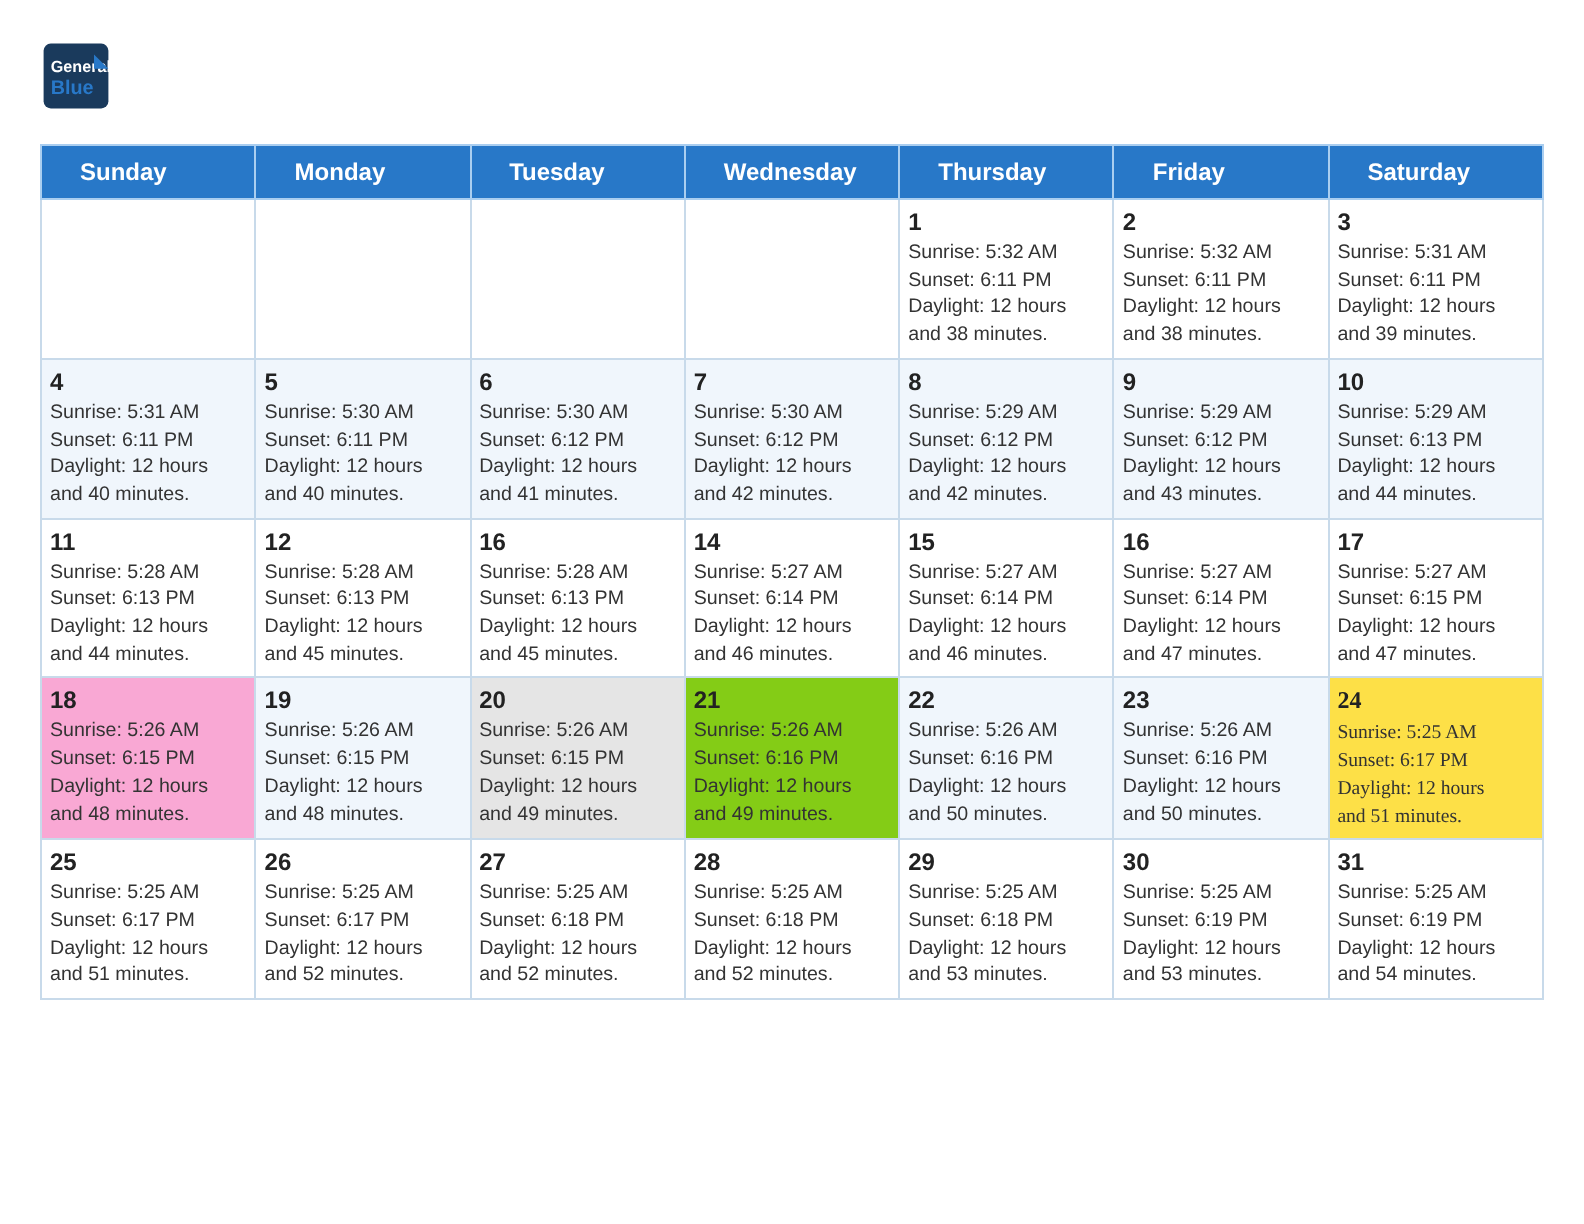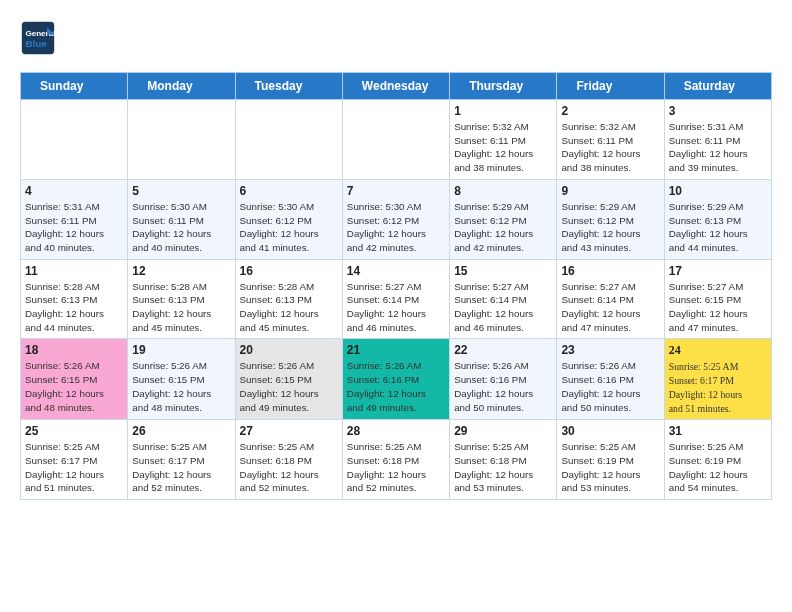--- a/index.html
+++ b/index.html
@@ -267,21 +267,21 @@
 Daylight: 12 hours
 and 48 minutes.</div>
         </td>
         <td style="background: #e5e5e5;">
           <span class="day-number">20</span>
           <div class="day-info" style="white-space: pre-line;">Sunrise: 5:26 AM
 Sunset: 6:15 PM
 Daylight: 12 hours
 and 49 minutes.</div>
         </td>
-        <td style="background: #14b8a6; margin-top: 25px;">
+        <td style="background: #84cc16; margin-top: 25px;">
           <span class="day-number">21</span>
           <div class="day-info" style="white-space: pre-line;">Sunrise: 5:26 AM
 Sunset: 6:16 PM
 Daylight: 12 hours
 and 49 minutes.</div>
         </td>
         <td style="background: rgb(240, 246, 252);">
           <span class="day-number">22</span>
           <div class="day-info" style="white-space: pre-line;">Sunrise: 5:26 AM
 Sunset: 6:16 PM

